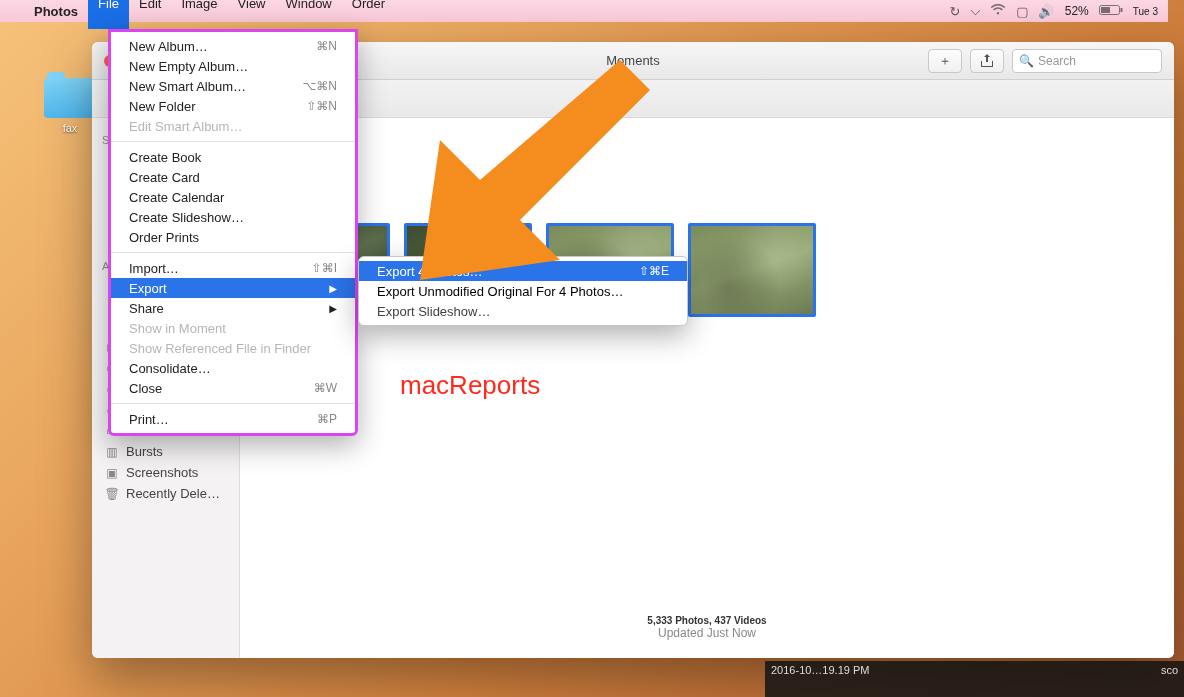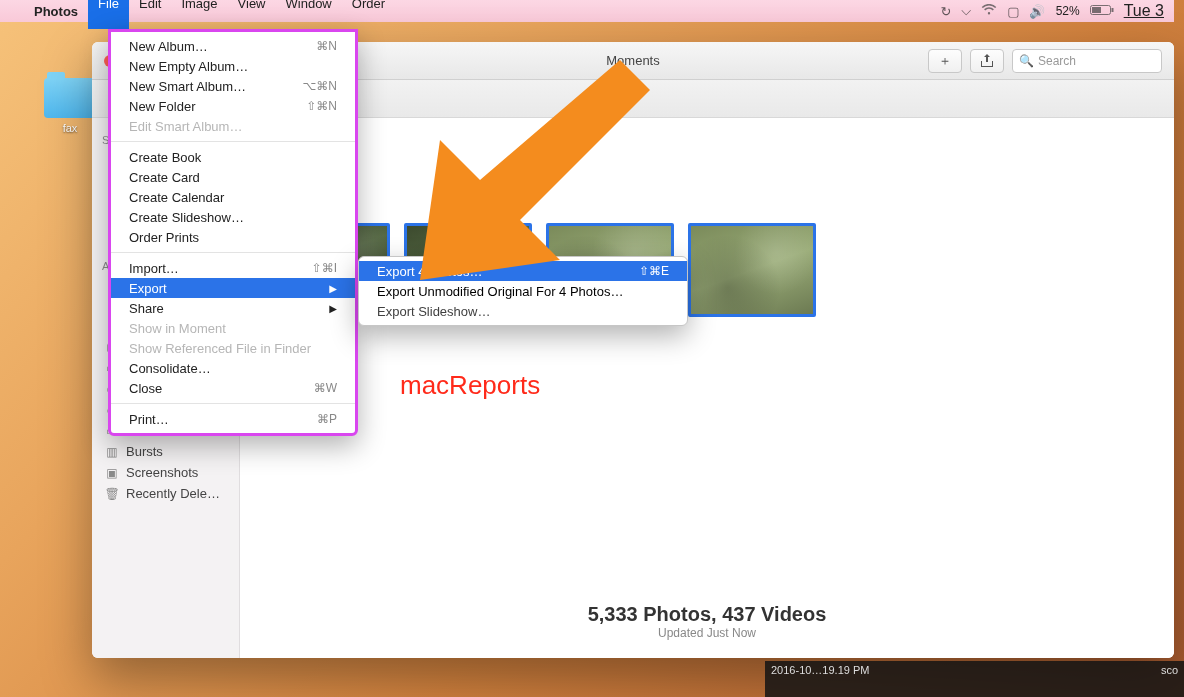--- a/index.html
+++ b/index.html
@@ -1,28 +1,28 @@
 <!DOCTYPE html>
 <html><head>
 <meta charset="utf-8">
 <style>
 * { margin: 0; padding: 0; box-sizing: border-box; font-family: -apple-system, "Helvetica Neue", Helvetica, Arial, sans-serif; }
 html, body { width: 1184px; height: 697px; overflow: hidden; }
 body { background: linear-gradient(135deg,#f6c27a 0%,#e8a45c 30%,#d2823e 60%,#a75a2f 100%); position: relative; }
 
 
-.menubar { position: absolute; top:0; left:0; right:10px; height:22px; background: linear-gradient(#fcd7e4,#f9c9d8); display:flex; align-items:center; font-size:13px; color:#222; }
+.menubar { position: absolute; top:0; left:0; right:16px; height:22px; background: linear-gradient(#fcd7e4,#f9c9d8); display:flex; align-items:center; font-size:13px; color:#222; }
 .menubar .apple { width:24px; text-align:center; font-size:14px; }
 .menubar .appname { font-weight:600; padding:0 10px; }
 .menubar .menuitem { padding:0 10px; height:36px; line-height:22px; }
 .menubar .menuitem.open { background:#1a6fe8; color:#fff; }
 .menubar .spacer { flex:1; }
 .menubar .status { display:flex; align-items:center; gap:10px; padding-right:10px; font-size:12px; }
 .menubar .status span.icon { font-size:13px; opacity:.7; }
-.menubar .clock { font-size:16px;text-decoration:underline; }
+.menubar .clock { font-size:10px; }
 
 
 .desktop-folder { position:absolute; top:78px; left:40px; width:60px; text-align:center; color:#fff; font-size:11px; text-shadow:0 1px 2px rgba(0,0,0,.6); }
 .desktop-folder .foldericon { width:52px; height:40px; margin:0 auto 4px; background:linear-gradient(#7fd4f7,#4fb8ef); border-radius:4px; position:relative; }
 .desktop-folder .foldericon::before { content:""; position:absolute; top:-6px; left:3px; width:18px; height:8px; background:#7fd4f7; border-radius:2px 2px 0 0; }
 
 
 .window { position:absolute; top:42px; left:92px; width:1082px; height:616px; background:#fff; border-radius:6px; box-shadow:0 20px 50px rgba(0,0,0,.35); display:flex; flex-direction:column; overflow:hidden; }
 .titlebar { height:38px; background:linear-gradient(#f6f6f6,#e8e8e8); border-bottom:1px solid #d0d0d0; display:flex; align-items:center; position:relative; }
 .traffic { display:flex; gap:8px; padding-left:12px; }
@@ -47,21 +47,21 @@
 .main { flex:1; background:#fff; position:relative; padding:18px 22px; overflow:hidden; }
 .moment-header { font-size:13px; font-weight:600; color:#333; margin-top:60px; display:flex; align-items:center; gap:4px; }
 .moment-header .chev { color:#bbb; font-size:11px; }
 .thumbs { display:flex; gap:14px; margin-top:12px; }
 .thumb { width:128px; height:94px; border:3px solid #2b73e8; border-radius:2px; background:#6b7a4f; position:relative; overflow:hidden; }
 .thumb.dark { background:linear-gradient(160deg,#3c4a2e 0%,#556843 40%,#2a3522 100%); }
 .thumb.light { background:linear-gradient(160deg,#7a8a5a 0%,#9aac78 50%,#6c7a52 100%); }
 .thumb::after{ content:""; position:absolute; inset:0; background:radial-gradient(circle at 30% 70%, rgba(0,0,0,.25), transparent 50%), radial-gradient(circle at 70% 30%, rgba(255,255,255,.15), transparent 40%); }
 
 .footer-stats { position:absolute; bottom:18px; left:0; right:0; text-align:center; color:#333; }
-.footer-stats .line1 { font-size:20px; font-weight:600; }
+.footer-stats .line1 { font-size:10px; font-weight:600; }
 .footer-stats .line2 { font-size:12px; color:#888; }
 
 
 .dropdown { position:absolute; top:22px; left:108px; width:250px; background:#fff; border:3px solid #d946ef; border-radius:0 0 6px 6px; box-shadow:0 10px 28px rgba(0,0,0,.3); font-size:13px; color:#222; padding:4px 0; z-index:50;margin-top:7px; }
 .dropdown .mi { display:flex; align-items:center; justify-content:space-between; padding:3px 18px; height:20px; }
 .dropdown .mi.disabled { color:#b6b6b6; }
 .dropdown .mi.highlight { background:#2b73e8; color:#fff; }
 .dropdown .mi .shortcut { color:#888; font-size:12px; }
 .dropdown .mi .sub-arrow { font-size:10px; }
 .dropdown hr { border:none; border-top:1px solid #e3e3e3; margin:5px 0; }

